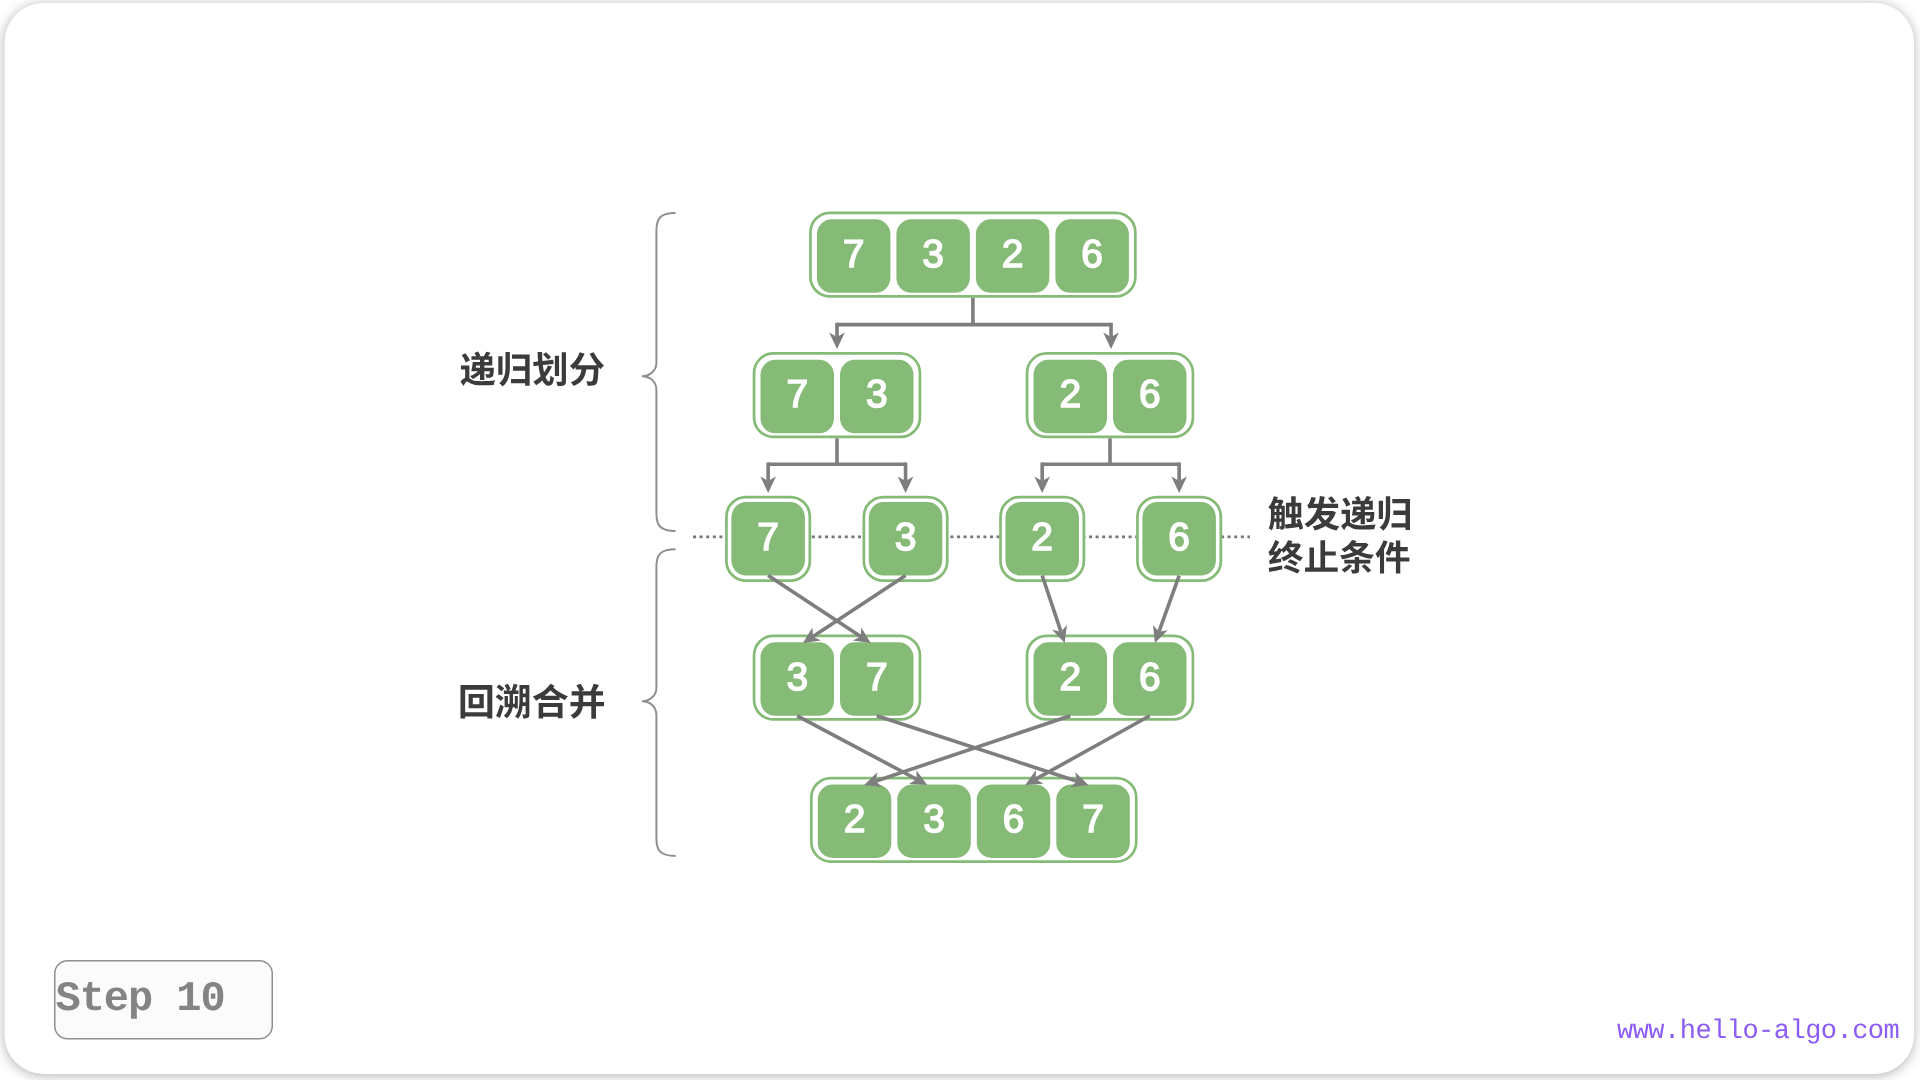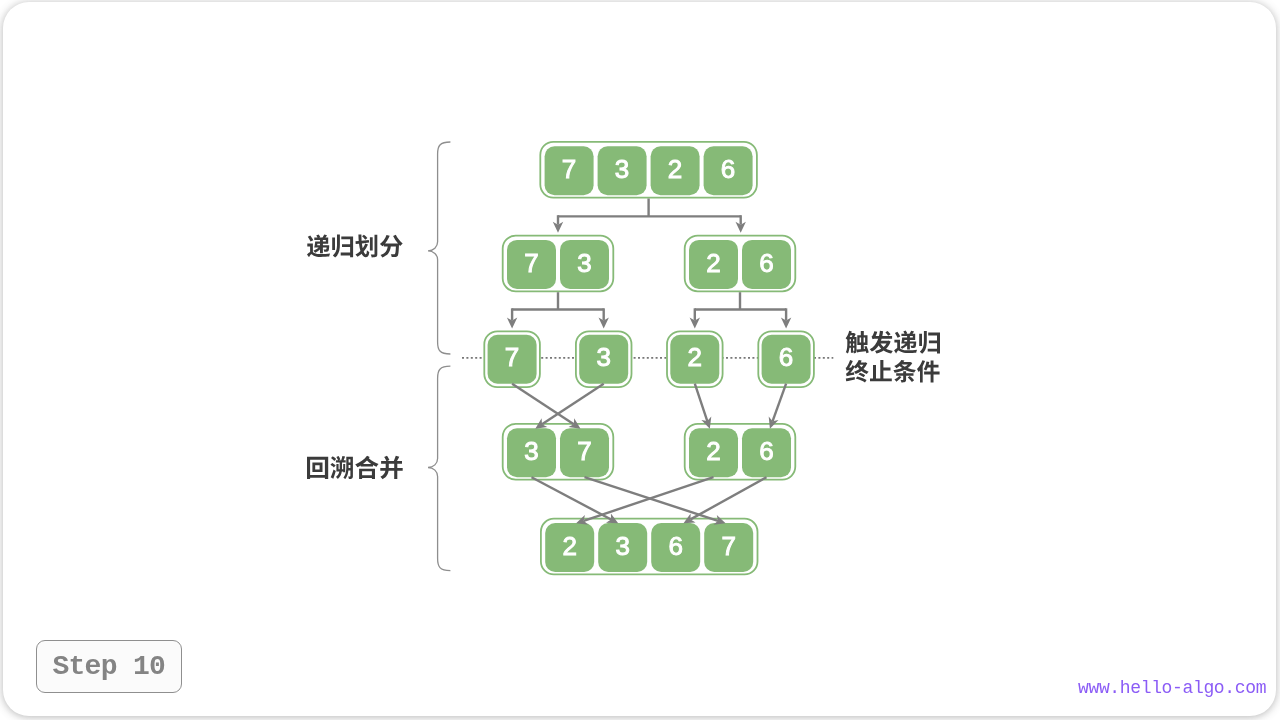--- a/index.html
+++ b/index.html
@@ -1,17 +1,17 @@
 <!DOCTYPE html>
 <html><head><meta charset="utf-8">
 <style>
 html,body{margin:0;padding:0;width:1280px;height:720px;background:#ffffff;overflow:hidden}
 .card{position:absolute;left:3px;top:2px;width:1273px;height:714px;background:#ffffff;border-radius:26px;box-shadow:0 1px 8px rgba(90,90,90,0.45)}
 svg{position:absolute;left:0;top:0}
-.step{position:absolute;left:36px;top:639.5px;width:143.5px;height:51px;background:#fbfbfb;border:1.4px solid #8f8f8f;border-radius:9px;color:#848484;font-family:"Liberation Mono",monospace;font-weight:bold;font-size:28px;line-height:51px;text-align:center;letter-spacing:-0.7px}
+.step{position:absolute;left:36px;top:639.5px;width:143.5px;height:51px;background:#fbfbfb;border:1.4px solid #8f8f8f;border-radius:9px;color:#848484;font-family:"Liberation Mono",monospace;font-weight:bold;font-size:28px;line-height:51px;letter-spacing:-0.7px}
 .url{position:absolute;left:1078px;top:677.5px;color:#8b5cf6;font-family:"Liberation Mono",monospace;font-size:18px;letter-spacing:-0.35px}
 </style></head>
 <body>
 <div class="card"></div>
 <svg width="1280" height="720" viewBox="0 0 1280 720">
 <line x1="462" y1="357.9" x2="833.3" y2="357.9" stroke="#777777" stroke-width="1.8" stroke-dasharray="2,2.4"></line>
 <rect x="540.3" y="141.9" width="216.6" height="55.7" rx="13.0" fill="#ffffff" stroke="#86ba77" stroke-width="1.8"></rect>
 <rect x="544.6" y="146.2" width="49.0" height="49.0" rx="10.0" fill="#86ba77"></rect>
 <text x="569.1" y="177.9" text-anchor="middle" font-family="Liberation Sans, sans-serif" font-size="26" fill="#ffffff" stroke="#ffffff" stroke-width="1" paint-order="stroke">7</text>
 <rect x="597.6" y="146.2" width="49.0" height="49.0" rx="10.0" fill="#86ba77"></rect>

